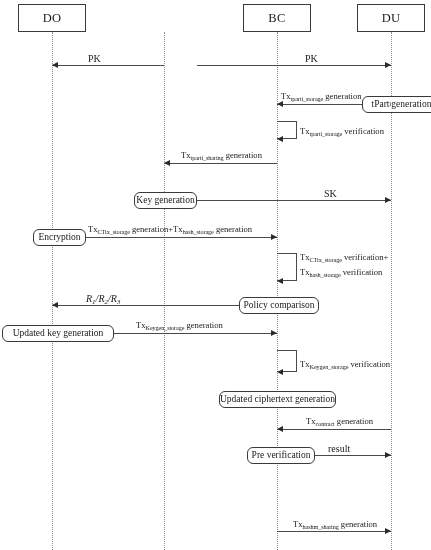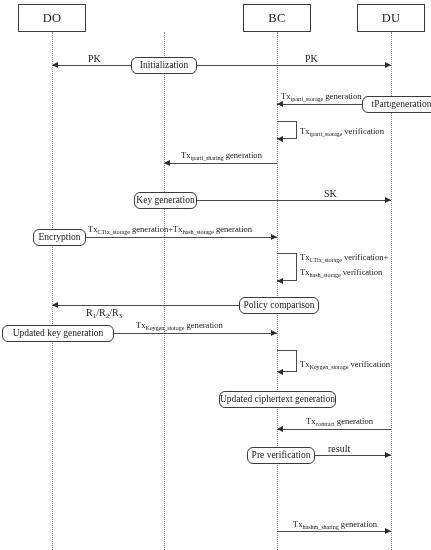--- a/index.html
+++ b/index.html
@@ -118,23 +118,20 @@
   <div class="lifeline" style="left:164px;"></div>
   <div class="lifeline" style="left:277px;"></div>
   <div class="lifeline" style="left:391px;"></div>
 
   <div class="msg" style="left:52px;top:65px;width:112px;"></div>
   <div class="arrowhead left" style="left:52px;top:62px;"></div>
   <div class="msg-label big" style="left:88px;top:54px;">
     <span>PK</span>
   </div>
 
-  <div class="proc-box" style="left:131px;top:57px;width:66px;">
-    <span>Initialization</span>
-  </div>
 
   <div class="msg" style="left:197px;top:65px;width:194px;"></div>
   <div class="arrowhead right" style="left:385px;top:62px;"></div>
   <div class="msg-label big" style="left:305px;top:54px;">
     <span>PK</span>
   </div>
 
   <div class="msg" style="left:277px;top:104px;width:85px;"></div>
   <div class="arrowhead left" style="left:277px;top:101px;"></div>
   <div class="msg-label" style="left:281px;top:92px;">
@@ -181,21 +178,21 @@
   <div class="arrowhead left" style="left:277px;top:278px;"></div>
   <div class="msg-label" style="left:300px;top:253px;">
     <span>Tx</span><span class="sub">CTix_storage</span><span> verification+</span>
   </div>
   <div class="msg-label" style="left:300px;top:268px;">
     <span>Tx</span><span class="sub">hash_storage</span><span> verification</span>
   </div>
 
   <div class="msg" style="left:52px;top:305px;width:187px;"></div>
   <div class="arrowhead left" style="left:52px;top:302px;"></div>
-  <div class="msg-label big" style="left:86px;top:308px;">
+  <div class="msg-label big" style="left:86px;top:294px;font-style:italic;">
     <span>R</span><span class="sub-l">1</span><span>/R</span><span class="sub-l">2</span><span>/R</span><span class="sub-l">3</span>
   </div>
   <div class="proc-box" style="left:239px;top:297px;width:80px;align-items:center;">
     <span>Policy comparison</span>
   </div>
 
   <div class="proc-box" style="left:2px;top:325px;width:112px;">
     <span>Updated key generation</span>
   </div>
   <div class="msg" style="left:104px;top:333px;width:173px;"></div>

